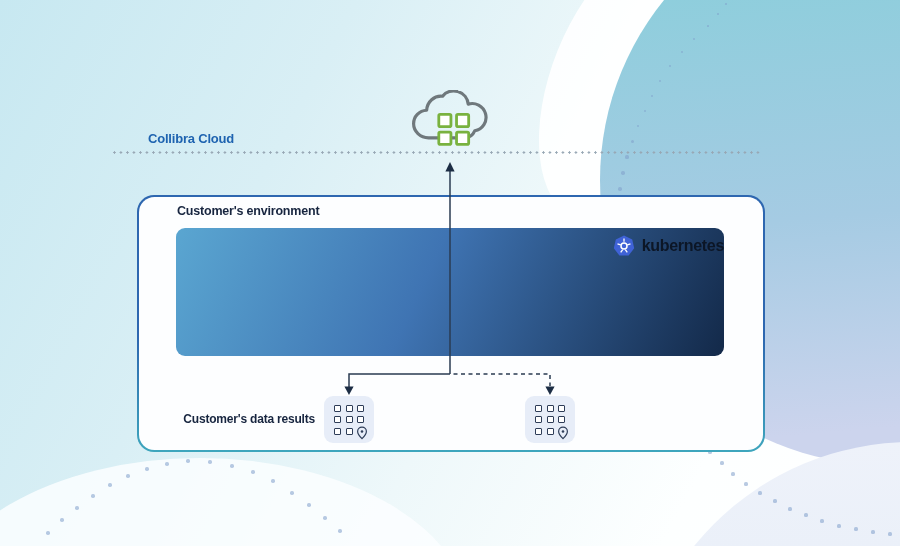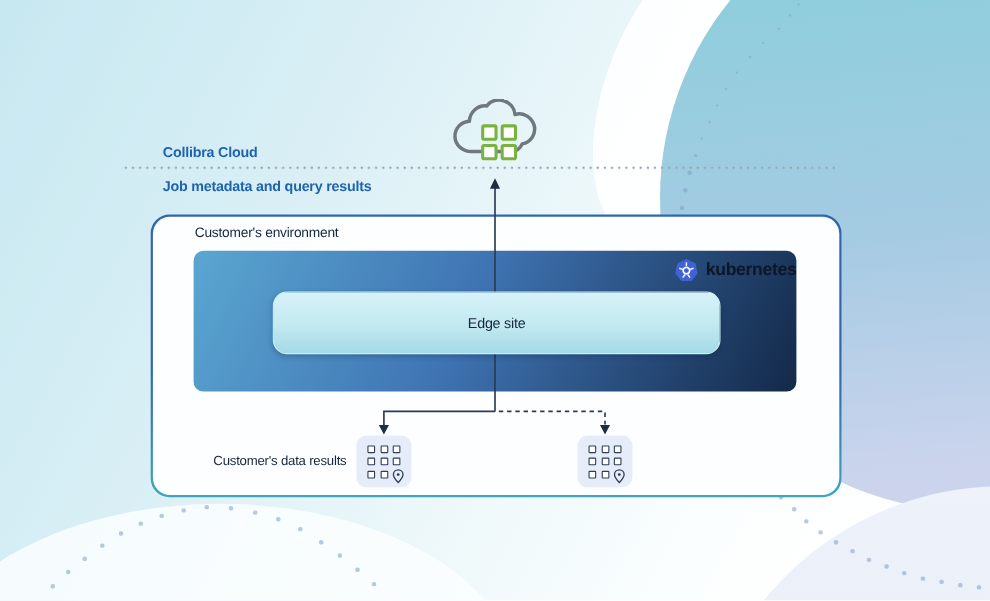--- a/index.html
+++ b/index.html
@@ -18,21 +18,21 @@
         background:linear-gradient(180deg,#eef2fa 0%,#e4ecf7 60%);}
   .circle-bl{left:-70px;top:458px;width:540px;height:320px;border-radius:50%;
         background:#fcfeff;opacity:.85;}
   .dot{position:absolute;border-radius:50%;background:#7f9ecb;opacity:.55;}
   
   .divider{left:113px;top:151px;width:649px;height:3px;
         background-image:radial-gradient(circle at 1.5px 1.5px,#97a7b4 1px,transparent 1.3px);
         background-size:6.5px 3px;background-repeat:repeat-x;}
   
   .blue-label{color:#1e63b0;font-weight:bold;font-size:13px;letter-spacing:-.2px;}
-  .dark-label{color:#17253f;font-weight:normal;letter-spacing:-.2px;}
+  .dark-label{color:#17253f;font-weight:bold;letter-spacing:-.2px;}
   
   .env{left:137px;top:195px;width:628px;height:257px;border-radius:17px;
         background:linear-gradient(180deg,#2e67b0 0%,#2e67b0 55%,#3ea6bd 100%);
         padding:1.6px;box-sizing:border-box;}
   .env-inner{width:100%;height:100%;background:#fdfeff;border-radius:15.5px;}
   
   .kube{left:176px;top:228px;width:548px;height:128px;border-radius:9px;
         background:linear-gradient(115deg,#5aa6d1 0%,#3f74b3 45%,#132949 100%);}
   .kube-head{display:flex;align-items:center;gap:7px;padding:7px 0 0 10px;justify-content:flex-end;}
   .kube-title{color:#0c1626;font-weight:bold;font-size:16px;letter-spacing:-.3px;}
@@ -116,21 +116,20 @@
     <g>
       <rect x="33" y="26" width="13" height="13" rx="1.5" fill="#fff" stroke="#79b23f" stroke-width="3"></rect>
       <rect x="52" y="26" width="13" height="13" rx="1.5" fill="#fff" stroke="#79b23f" stroke-width="3"></rect>
       <rect x="33" y="45" width="13" height="13" rx="1.5" fill="#fff" stroke="#79b23f" stroke-width="3"></rect>
       <rect x="52" y="45" width="13" height="13" rx="1.5" fill="#fff" stroke="#79b23f" stroke-width="3"></rect>
     </g>
   </svg>
 
   <div class="abs blue-label" style="left:148px;top:131px;">Collibra Cloud</div>
   <div class="abs divider"></div>
-  <div class="abs blue-label" style="left:148px;top:162px;">Job metadata and query results</div>
 
   <div class="abs env">
     <div class="env-inner"></div>
   </div>
   <div class="abs dark-label" style="left:177px;top:204px;font-size:12.5px;">Customer's environment</div>
 
   <div class="abs kube">
     <div class="kube-head">
       <svg width="22" height="22" viewBox="0 0 22 22">
         <polygon points="11,0.5 2.8,4.4 0.8,13.3 6.4,20.5 15.6,20.5 21.2,13.3 19.2,4.4" fill="#3f62d6"></polygon>
@@ -153,23 +152,20 @@
       <path d="M450,374 L349,374 L349,388"></path>
       <path d="M453.5,374 L550,374 L550,386" stroke-dasharray="4,3.5"></path>
     </g>
     <g fill="#1c2d44" stroke="none">
       <path d="M450,162 L445.4,171.6 L454.6,171.6 Z"></path>
       <path d="M349,395 L344.4,386.4 L353.6,386.4 Z"></path>
       <path d="M550,395 L545.4,386.4 L554.6,386.4 Z"></path>
     </g>
   </svg>
 
-  <div class="abs edge">
-    <span class="dark-label">Edge site</span>
-  </div>
 
   <div class="abs tile" style="left:324px;top:396px;">
     <div class="cell"></div>
       <div class="cell"></div>
       <div class="cell"></div>
     <div class="cell"></div>
       <div class="cell"></div>
       <div class="cell"></div>
     <div class="cell"></div>
       <div class="cell"></div>

